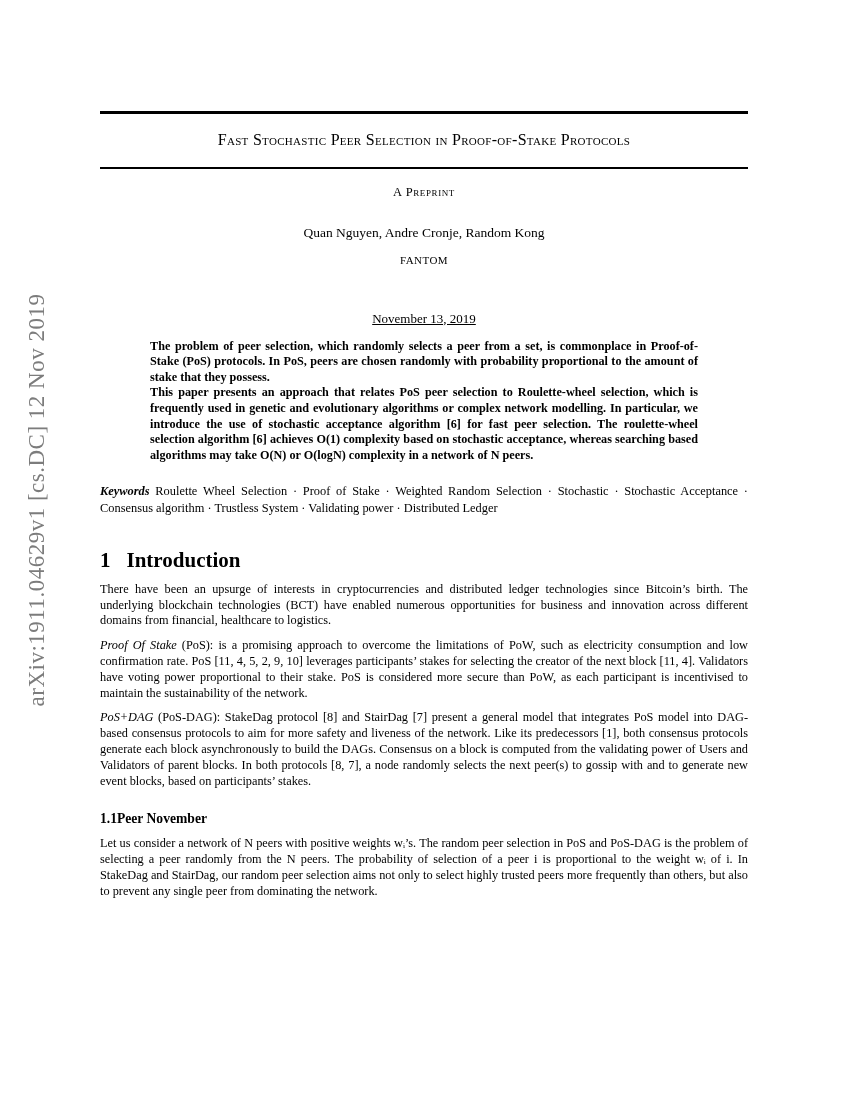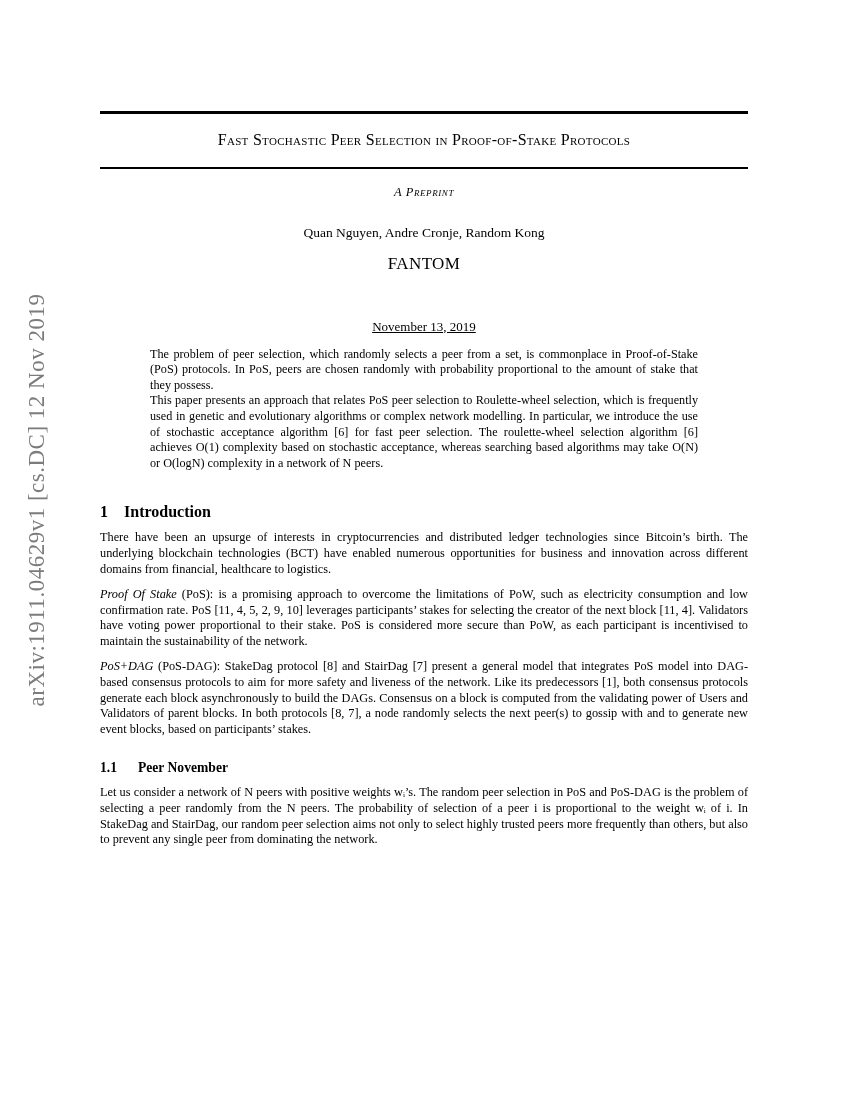--- a/index.html
+++ b/index.html
@@ -26,41 +26,41 @@
   .paper-title {
     margin-top:10px;
     text-align:center;
     font-variant:small-caps;
     font-size:16px; line-height:31px;
     font-weight:400;
     letter-spacing:0.3px;
     padding:0 40px;
   }
 
-  .preprint { margin-top:16px; text-align:center; font-variant:small-caps; font-size:12.5px; letter-spacing:0.6px;font-style:italic; }
+  .preprint { margin-top:16px; text-align:center; font-variant:small-caps; font-size:12.5px; letter-spacing:0.6px; }
   .authors  { margin-top:25px; text-align:center; font-size:13.5px; }
-  .affil    { margin-top:13px; text-align:center; font-size:17px; letter-spacing:0.4px; }
+  .affil    { margin-top:13px; text-align:center; font-size:11px; letter-spacing:0.4px; }
   .date     { margin-top:45px; text-align:center; font-size:13px;text-decoration:underline; }
 
   .abs-head {
     margin-top:21px; text-align:center;
     font-variant:small-caps; font-weight:bold; font-size:13.5px; letter-spacing:0.4px;
   }
-  .abs-body { width:548px; margin:12px auto 0; }
+  .abs-body { width:548px; margin:12px auto 0;font-weight:bold; }
   .abs-body p { font-size:12.2px; line-height:15.6px; text-align:justify; }
   .abs-body p + p { }
 
   .keywords { margin-top:20px; font-size:12.4px; line-height:16.2px; text-align:justify; }
   .kw-label { font-weight:bold; font-style:italic; }
 
-  .sec-head { margin-top:32px; font-weight:bold; font-size:16px; }
+  .sec-head { margin-top:32px; font-weight:bold; font-size:21px; }
   .sec-head .sec-num { margin-right:16px; }
 
   .subsec-head { margin-top:22px; font-weight:bold; font-size:13.6px; }
-  .subsec-head .sec-num { margin-right:21px; }
+  .subsec-head .sec-num { margin-right:0; }
 
   .body-par { margin-top:9px; font-size:12.3px; line-height:15.8px; text-align:justify;font-family:Liberation Serif, serif; }
   .lead-italic { font-style:italic; }
 </style>
 </head>
 <body>
 
 <div class="page">
 
   <div class="watermark">arXiv:1911.04629v1 [cs.DC] 12 Nov 2019</div>
@@ -80,20 +80,21 @@
     <div class="affil">FANTOM</div>
 
     <div class="date">November 13, 2019</div>
 
 
     <div class="abs-body">
       <p>The problem of peer selection, which randomly selects a peer from a set, is commonplace in Proof-of-Stake (PoS) protocols. In PoS, peers are chosen randomly with probability proportional to the amount of stake that they possess.</p>
       <p>This paper presents an approach that relates PoS peer selection to Roulette-wheel selection, which is frequently used in genetic and evolutionary algorithms or complex network modelling. In particular, we introduce the use of stochastic acceptance algorithm [6] for fast peer selection. The roulette-wheel selection algorithm [6] achieves O(1) complexity based on stochastic acceptance, whereas searching based algorithms may take O(N) or O(logN) complexity in a network of N peers.</p>
     </div>
 
+    <div class="keywords"><span class="kw-label">Keywords</span> <span>Roulette Wheel Selection · Proof of Stake · Weighted Random Selection · Stochastic · Stochastic Acceptance · Consensus algorithm · Trustless System · Validating power · Distributed Ledger</span></div>
 
     <h2 class="sec-head"><span class="sec-num">1</span><span>Introduction</span></h2>
 
     <p class="body-par">There have been an upsurge of interests in cryptocurrencies and distributed ledger technologies since Bitcoin’s birth. The underlying blockchain technologies (BCT) have enabled numerous opportunities for business and innovation across different domains from financial, healthcare to logistics.</p>
 
     <p class="body-par"><span class="lead-italic">Proof Of Stake</span><span> (PoS): is a promising approach to overcome the limitations of PoW, such as electricity consumption and low confirmation rate. PoS [11, 4, 5, 2, 9, 10] leverages participants’ stakes for selecting the creator of the next block [11, 4]. Validators have voting power proportional to their stake. PoS is considered more secure than PoW, as each participant is incentivised to maintain the sustainability of the network.</span></p>
 
     <p class="body-par"><span class="lead-italic">PoS+DAG</span><span> (PoS-DAG): StakeDag protocol [8] and StairDag [7] present a general model that integrates PoS model into DAG-based consensus protocols to aim for more safety and liveness of the network. Like its predecessors [1], both consensus protocols generate each block asynchronously to build the DAGs. Consensus on a block is computed from the validating power of Users and Validators of parent blocks. In both protocols [8, 7], a node randomly selects the next peer(s) to gossip with and to generate new event blocks, based on participants’ stakes.</span></p>
 
     <h3 class="subsec-head"><span class="sec-num">1.1</span><span>Peer November</span></h3>

